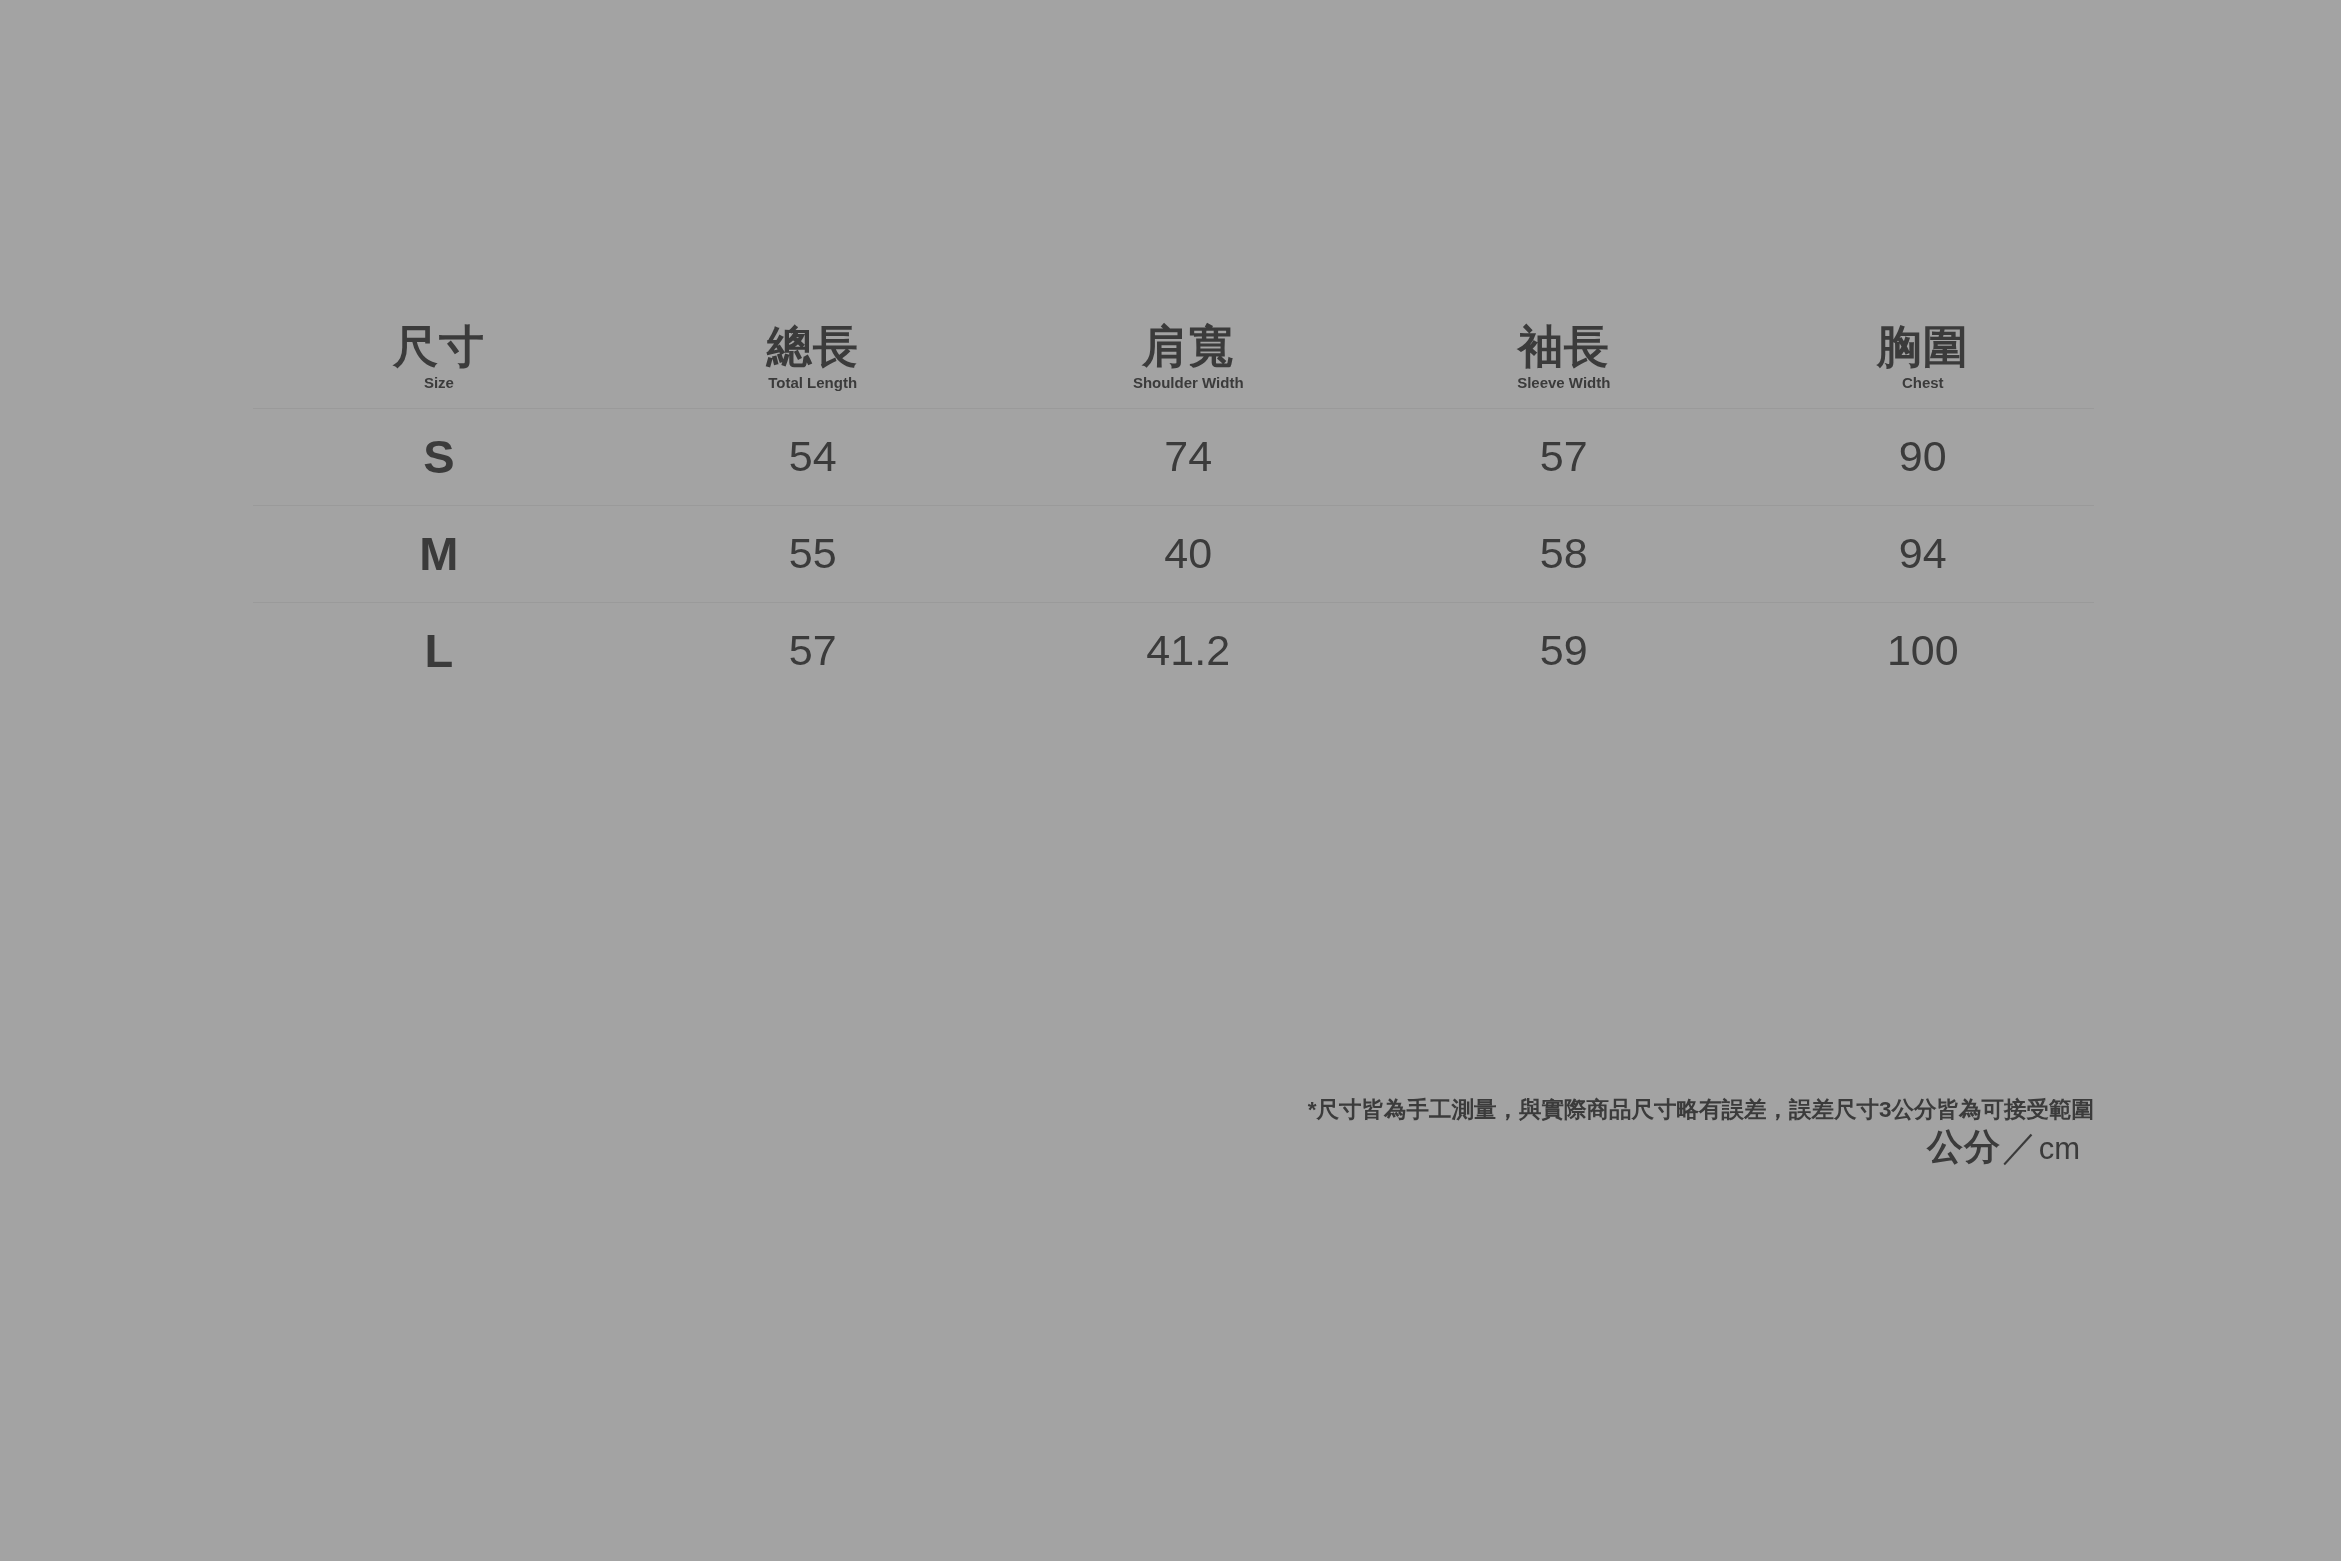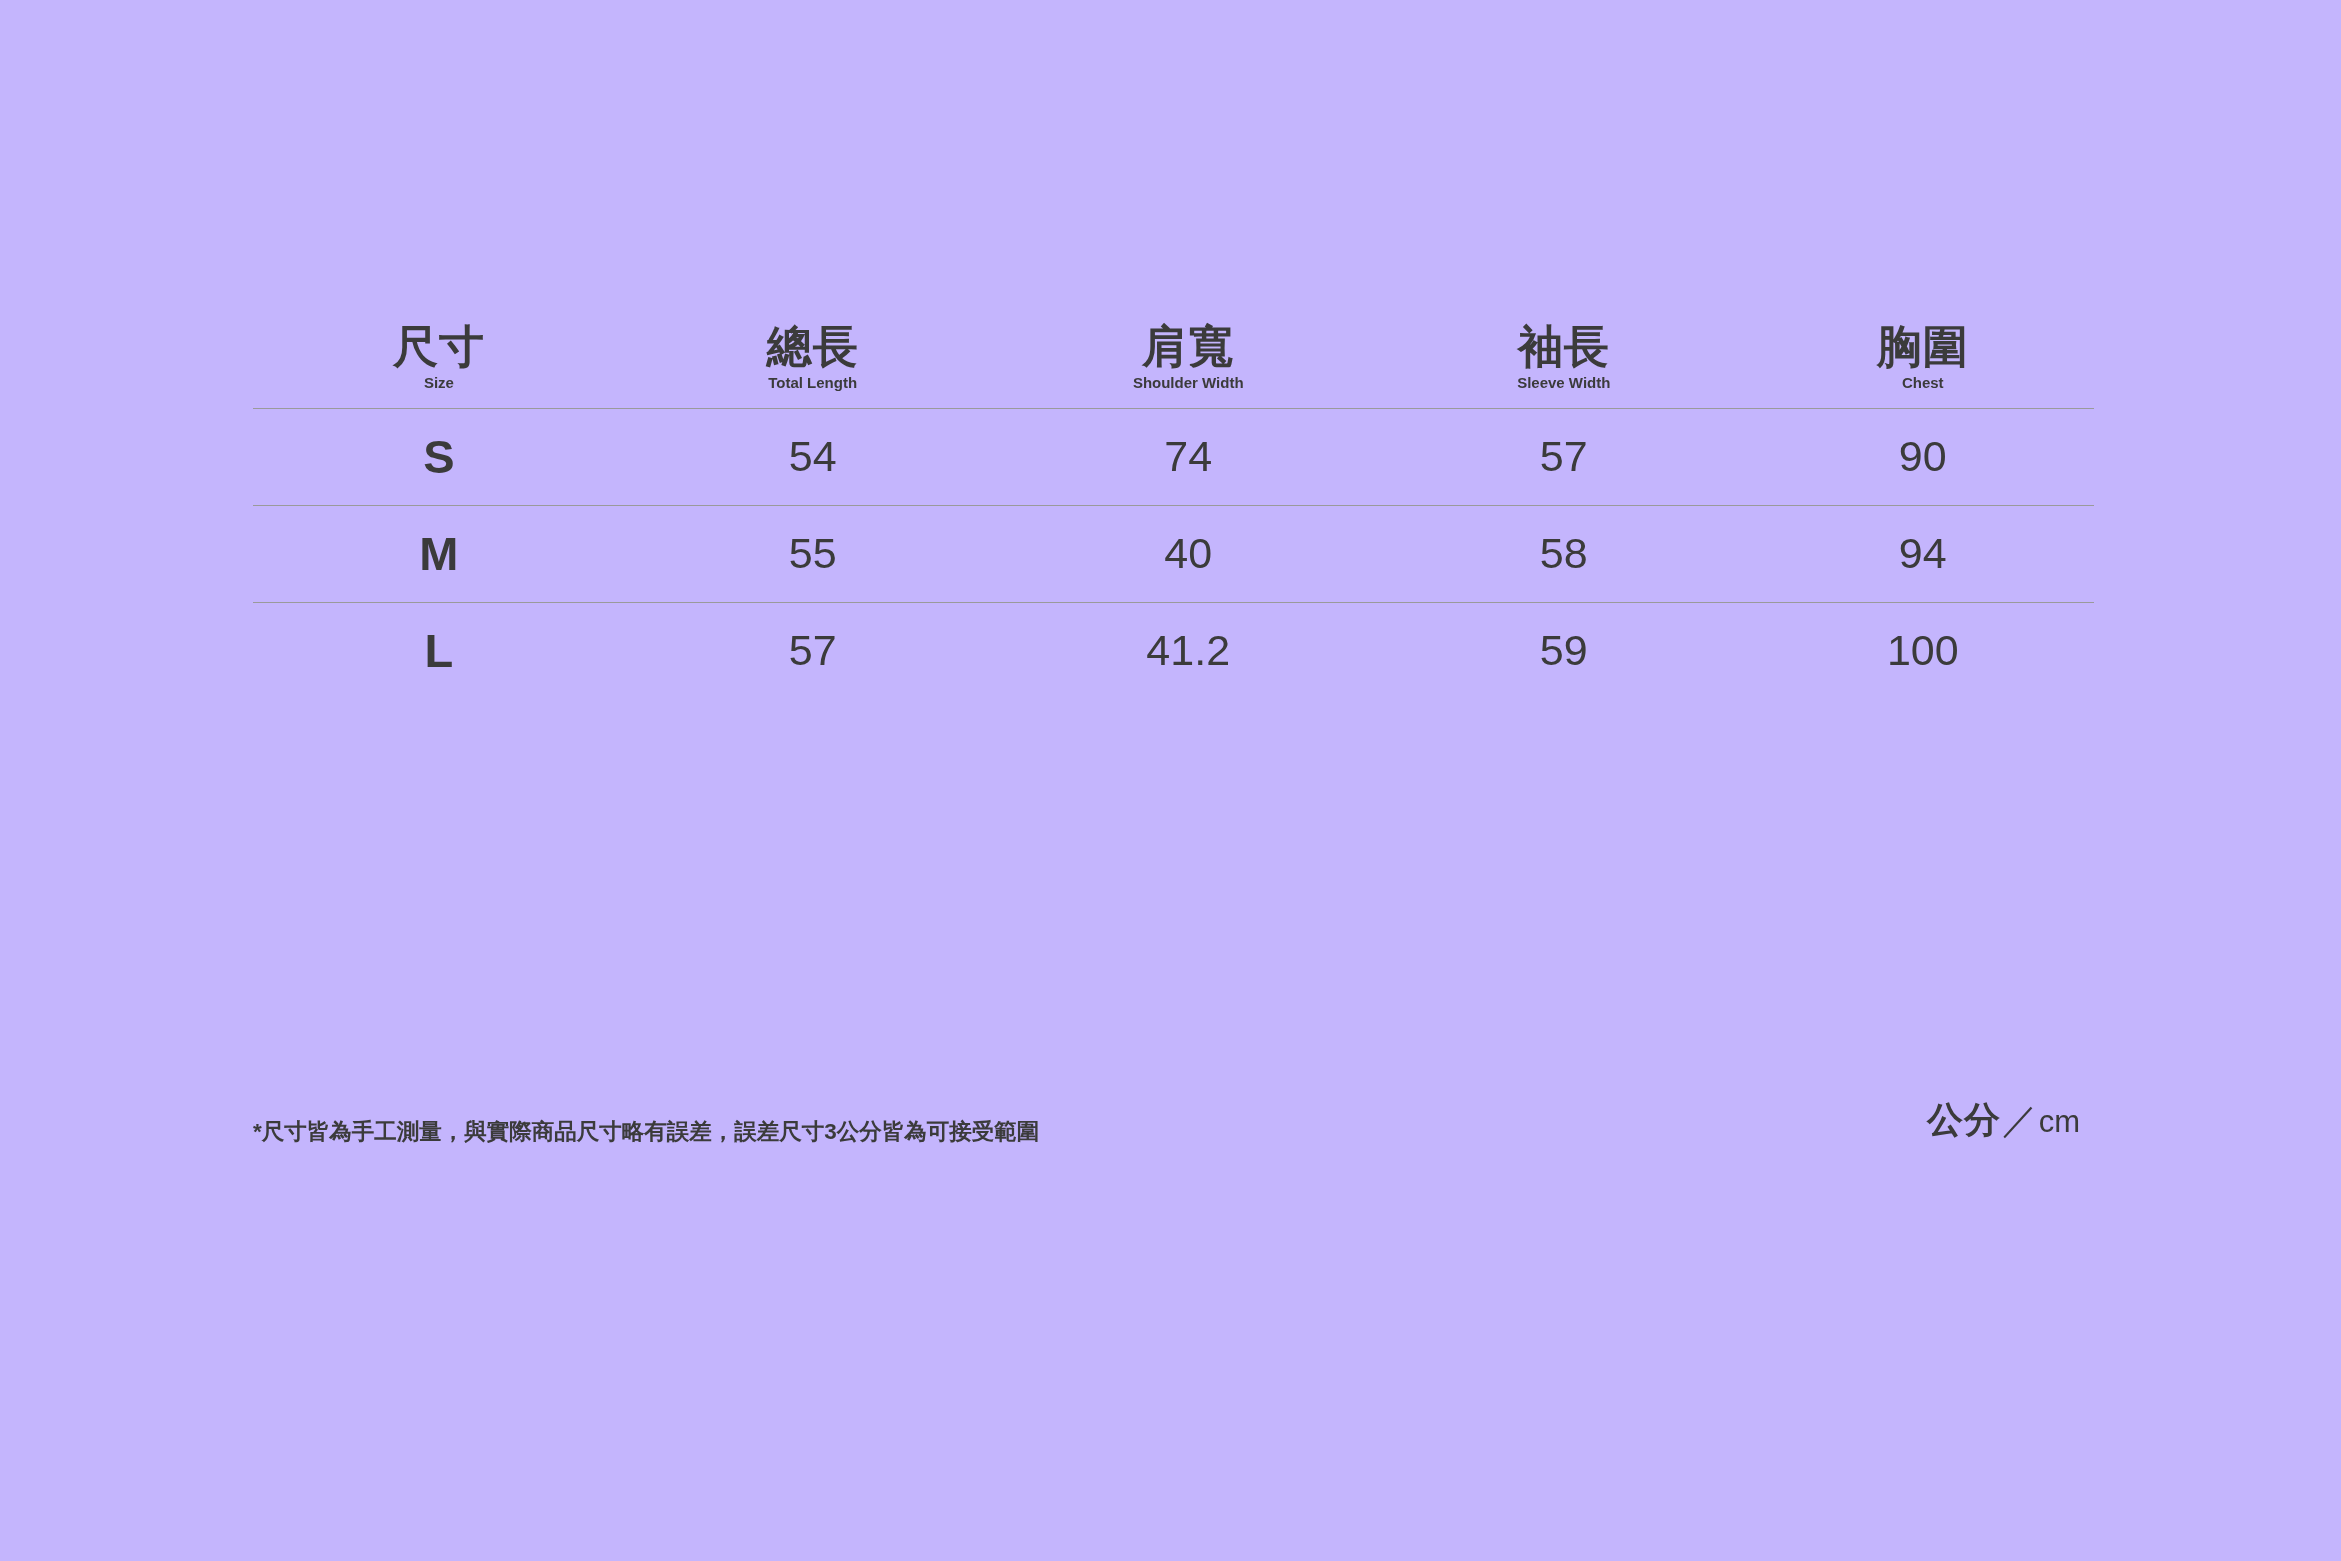--- a/index.html
+++ b/index.html
@@ -12,21 +12,21 @@
     height: 1562px;
     font-family: "Liberation Sans", sans-serif;
     color: #3b3b3b;
     overflow: hidden;
   }
 
   .sheet {
     position: relative;
     width: 2342px;
     height: 1562px;
-    background: #c4b5fd;
+    background: #a3a3a3;
   }
 
   .size-table-wrap {
     position: absolute;
     left: 253px;
     top: 323px;
     width: 1841px;
   }
 
   table.size-table {
@@ -83,20 +83,21 @@
   }
 
   .footnote-row {
     position: absolute;
     left: 253px;
     top: 1096px;
     width: 1841px;
     display: flex;
     align-items: flex-end;
     justify-content: space-between;
+    flex-direction: column;
   }
 
   .footnote {
     font-size: 22.5px;
     font-weight: bold;
     line-height: 1.2;
     color: #3b3b3b;
     letter-spacing: 0px;
     white-space: nowrap;
   }

